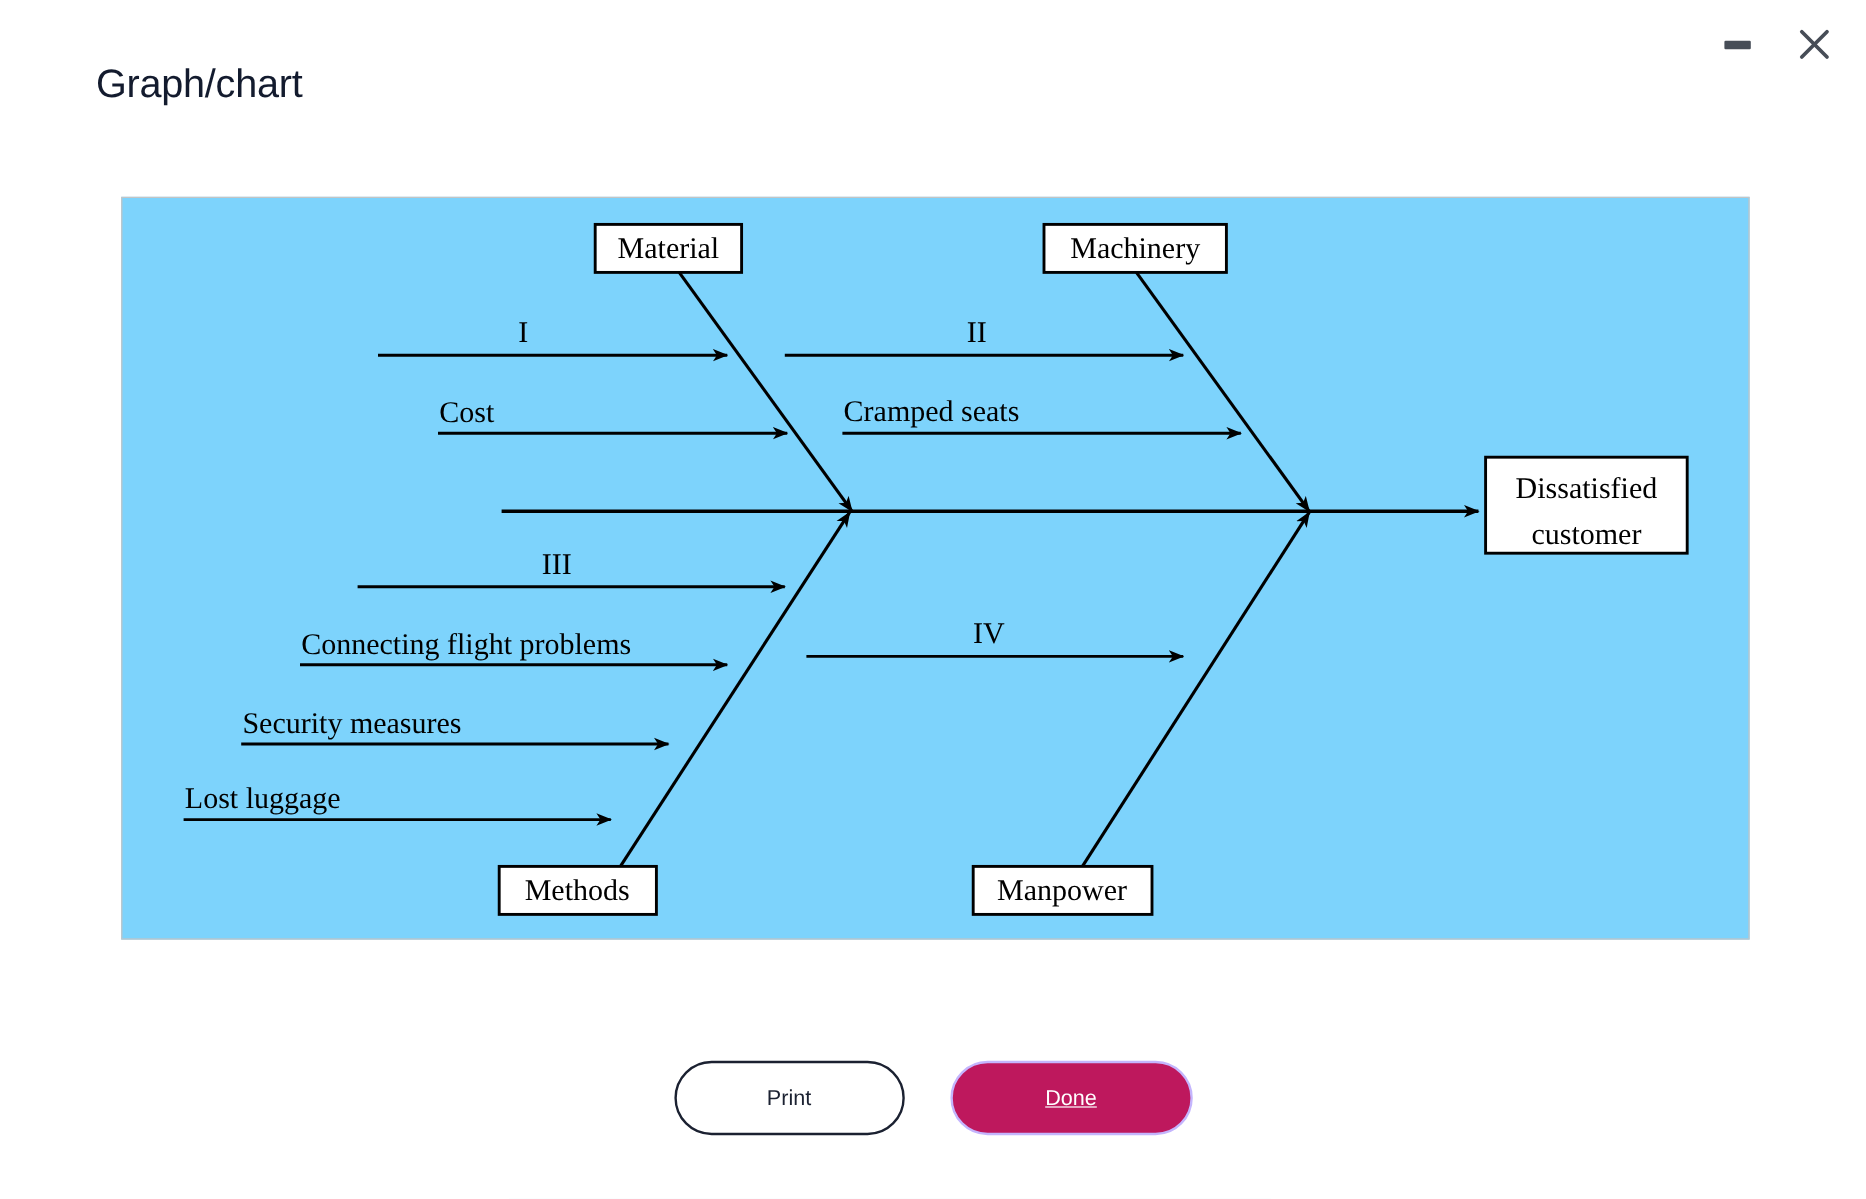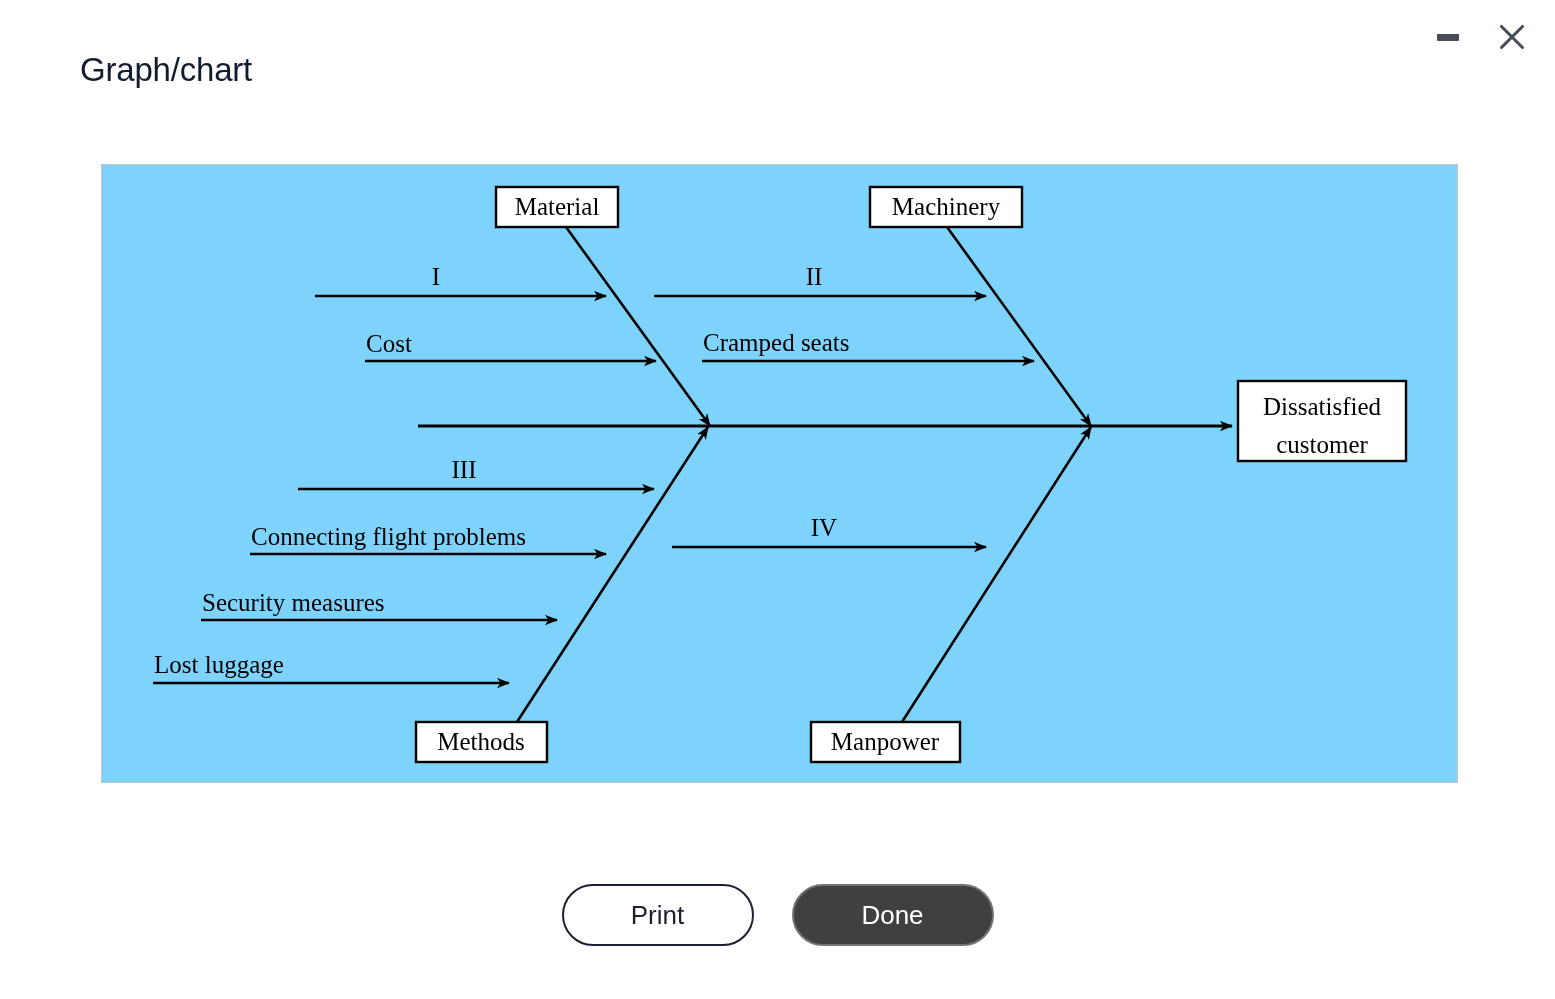--- a/index.html
+++ b/index.html
@@ -87,41 +87,42 @@
     left: 0;
     top: 884px;
     width: 1555px;
     display: flex;
     justify-content: center;
     align-items: center;
     gap: 38px;
   }
   .btn {
     font-family: "Liberation Sans", sans-serif;
-    font-size: 26px;
+    font-size: 18px;
     border-radius: 36px;
     cursor: pointer;
     padding: 0 44px;
     height: 62px;
     display: flex;
     align-items: center;
     justify-content: center;
     line-height: 1;
   }
   .btn-secondary {
     background: #ffffff;
     color: #1b2131;
     border: 2px solid #1b2131;
     min-width: 192px;
   }
   .btn-primary {
-    background: #404040;
+    background: #be185d;
     color: #ffffff;
-    border: 2px solid #737373;
+    border: 2px solid #c4b5fd;
     min-width: 202px;
+    text-decoration: underline;
   }
 </style>
 </head>
 <body>
 
 <div class="dialog">
 
   <div class="win-controls">
     <button class="ctrl-btn">
       <span class="minimize-glyph"></span>

